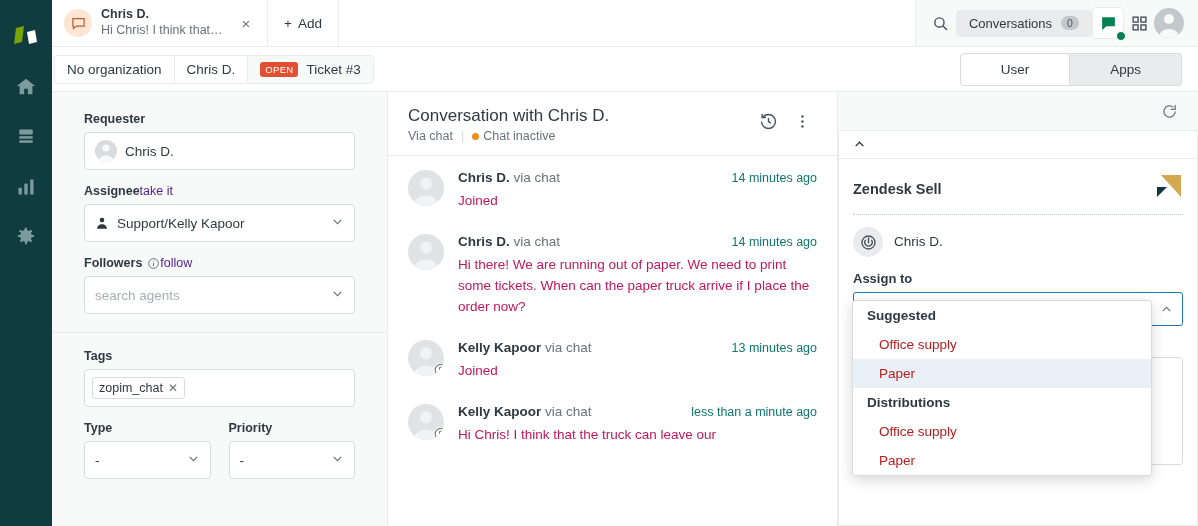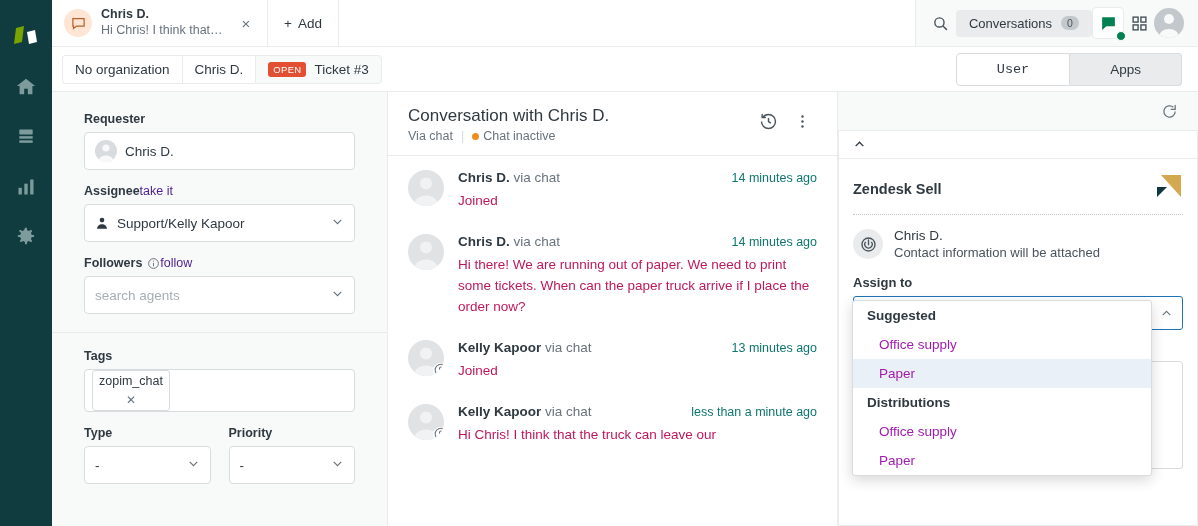--- a/index.html
+++ b/index.html
@@ -85,42 +85,42 @@
   }
   .avatar-top {
     width: 30px; height: 30px; border-radius: 50%; background: #c2c8cc;
     display: flex; align-items: flex-end; justify-content: center; overflow: hidden; cursor: pointer;
   }
 
   
   .crumbbar {
     height: 45px; background: #fff; border-bottom: 1px solid #e9ebed;
     display: flex; align-items: center; justify-content: space-between;
-    padding: 0 16px 0 10px; flex: 0 0 45px;
+    padding: 0 16px 0 2px; flex: 0 0 45px;
   }
   .crumbs { display: flex; align-items: center; }
   .crumb {
     padding: 6px 12px; font-size: 13.5px; color: #2f3941;
     border: 1px solid #e9ebed; border-right: none; cursor: pointer; background: #fff;
   }
   .crumb:first-child { border-radius: 4px 0 0 4px; }
   .crumb.last {
     border-right: 1px solid #e9ebed; border-radius: 0 4px 4px 0;
     background: #f8f9f9; display: flex; align-items: center; gap: 8px;
   }
   .open-badge {
     background: #e34f32; color: #fff; font-size: 9.5px; font-weight: normal;
     border-radius: 3px; padding: 2px 5px; letter-spacing: .3px;
   }
   .seg { display: flex; }
   .seg-btn {
     padding: 8px 40px; font-size: 13.5px; color: #2f3941;
     border: 1px solid #d8dcde; cursor: pointer; background: #fff;
   }
-  .seg-btn:first-child { border-radius: 4px 0 0 4px; font-family: Liberation Mono, monospace; }
+  .seg-btn:first-child { border-radius: 4px 0 0 4px; }
   .seg-btn:last-child { border-radius: 0 4px 4px 0; border-left: none; background: #e9ebed; }
 
   
   .body { flex: 1; display: flex; min-height: 0; }
 
   
   .props {
     width: 336px; flex: 0 0 336px; background: #f8f9f9;
     border-right: 1px solid #e9ebed; padding: 20px 32px 0 32px; overflow: hidden;
   }
@@ -141,21 +141,21 @@
     width: 22px; height: 22px; border-radius: 50%; background: #d8dcde;
     display: flex; align-items: flex-end; justify-content: center; overflow: hidden; flex: 0 0 22px;
   }
   .divider { height: 1px; background: #e9ebed; margin: 18px -32px 16px -32px; }
   .tagbox {
     min-height: 38px; background: #fff; border: 1px solid #d8dcde; border-radius: 4px;
     display: flex; align-items: center; padding: 0 7px; gap: 6px; flex-wrap: wrap;
   }
   .tag {
     border: 1px solid #d8dcde; border-radius: 3px; background: #fff;
-    font-size: 12.5px; padding: 3px 6px; display: flex; align-items: center; gap: 5px; color: #2f3941; flex-direction: column;
+    font-size: 12.5px; padding: 3px 6px; display: flex; align-items: center; gap: 5px; color: #2f3941;
   }
   .tag .x { color: #68737d; cursor: pointer; font-size: 12px; }
   .row2 { display: flex; gap: 18px; }
   .row2 > div { flex: 1; min-width: 0; }
 
   
   .conv { flex: 1; background: #fff; display: flex; flex-direction: column; min-width: 0; border-right: 1px solid #e9ebed; }
   .conv-head {
     padding: 14px 20px 12px 20px; border-bottom: 1px solid #e9ebed;
     display: flex; align-items: flex-start; justify-content: space-between; flex: 0 0 auto;
@@ -227,21 +227,21 @@
   .btn.cancel { background: #f8f9f9; border: 1px solid #1f73b7; color: #1f73b7; }
   .btn.create { background: #1f5f9e; border: 1px solid #1f5f9e; color: #fff; }
 
   
   .dd {
     position: absolute; left: 14px; top: 208px; width: 300px;
     background: #fff; border: 1px solid #d8dcde; border-radius: 3px;
     box-shadow: 0 4px 14px rgba(0,0,0,.16); overflow: hidden; z-index: 40;
   }
   .dd-group { font-size: 13.5px; font-weight: bold; color: #2f3941; padding: 7px 14px; }
-  .dd-item { font-size: 13.5px; color: #a21caf; padding: 7px 14px 7px 26px; cursor: pointer; }
+  .dd-item { font-size: 13.5px; color: #b91c1c; padding: 7px 14px 7px 26px; cursor: pointer; }
   .dd-item.sel { background: #e9f0f7; }
 </style>
 </head>
 <body>
 
 <div class="app">
 
   <div class="rail">
     <div class="rail-logo">
       <svg width="26" height="20" viewBox="0 0 26 20">
@@ -615,21 +615,20 @@
             <div class="contact-row">
               <div class="contact-ico">
                 <svg width="17" height="17" viewBox="0 0 24 24" fill="none" stroke="#49545c" stroke-width="1.9">
                   <circle cx="12" cy="12" r="9.2"></circle>
                     <path d="M12 5.5v7" stroke-linecap="round"></path>
                   <path d="M8 8.3a5.2 5.2 0 108 0"></path>
                 </svg>
               </div>
               <div>
                 <div class="contact-name">Chris D.</div>
-                <div class="contact-sub">Contact information will be attached</div>
               </div>
             </div>
 
             <div class="sell-lbl">Assign to</div>
             <div class="sell-input">
               <svg width="15" height="15" viewBox="0 0 24 24" fill="none" stroke="#49545c" stroke-width="1.9">
                 <circle cx="10.5" cy="10.5" r="6.5"></circle>
                   <path d="M15.5 15.5L21 21"></path>
               </svg>
               <span class="caret-bar"></span>

